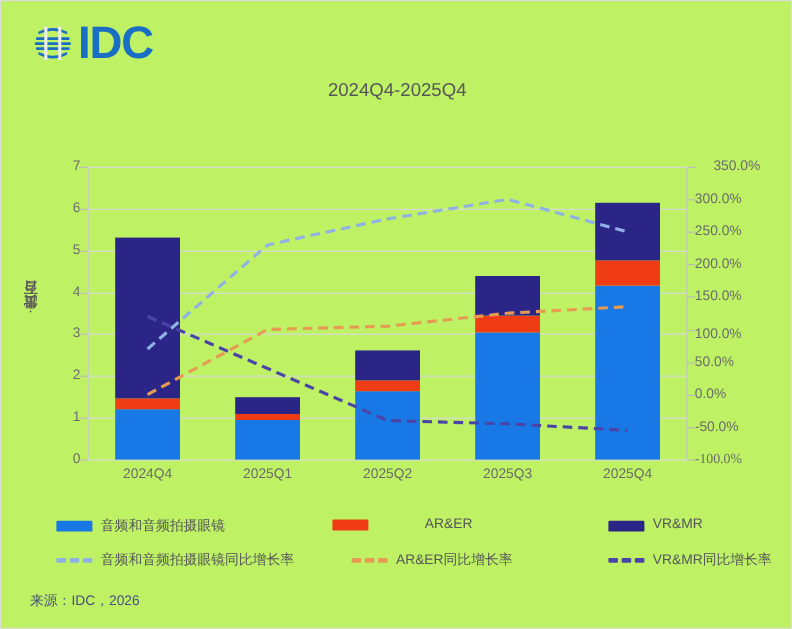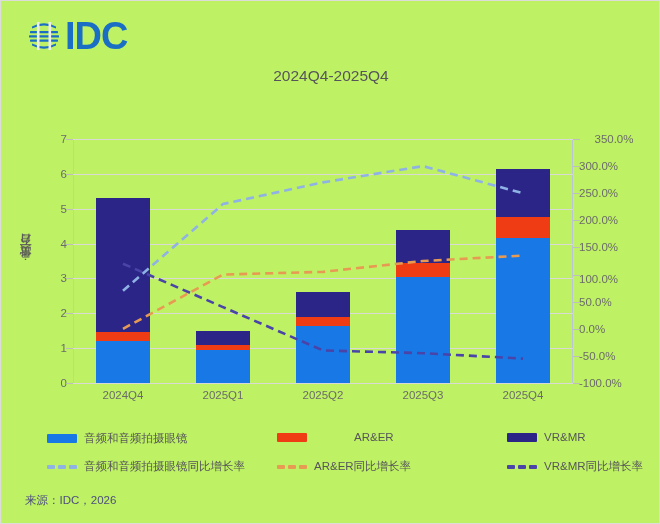--- a/index.html
+++ b/index.html
@@ -171,21 +171,21 @@
         <div class="ytick-left" style="top: 104.571px;">4</div>
         <div class="tick-mark-l" style="top: 104.571px;"></div>
         <div class="ytick-left" style="top: 69.7143px;">5</div>
         <div class="tick-mark-l" style="top: 69.7143px;"></div>
         <div class="ytick-left" style="top: 34.8571px;">6</div>
         <div class="tick-mark-l" style="top: 34.8571px;"></div>
         <div class="ytick-left" style="top: 0px;">7</div>
         <div class="tick-mark-l" style="top: 0px;"></div>
       </div>
     <div id="yticks-right">
-        <div class="ytick-right" style="top: 244px;">-100.0%</div>
+        <div class="ytick-right" style="top: 244px; font-family: Liberation Serif, serif;">-100.0%</div>
         <div class="tick-mark-r" style="top: 244px;"></div>
         <div class="ytick-right" style="top: 216.889px;">-50.0%</div>
         <div class="tick-mark-r" style="top: 216.889px;"></div>
         <div class="ytick-right" style="top: 189.778px;">0.0%</div>
         <div class="tick-mark-r" style="top: 189.778px;"></div>
         <div class="ytick-right" style="top: 162.667px;">50.0%</div>
         <div class="tick-mark-r" style="top: 162.667px;"></div>
         <div class="ytick-right" style="top: 140px;">100.0%</div>
         <div class="tick-mark-r" style="top: 135.556px;"></div>
         <div class="ytick-right" style="top: 108px;">150.0%</div>
@@ -243,35 +243,35 @@
   <div id="legend">
     <div class="legend-row" id="legend-bars" style="top:0px;">
         <div class="legend-item" style="left: 0px;">
           <div class="swatch-bar" style="background: rgb(24, 120, 230);"></div>
           <span>音频和音频拍摄眼镜</span>
         </div>
         <div class="legend-item" style="left: 230px; gap: 47px;">
           <div class="swatch-bar" style="background: rgb(240, 60, 20);"></div>
           <span>AR&amp;ER</span>
         </div>
-        <div class="legend-item" style="left: 460px;">
+        <div class="legend-item" style="left: 460px; align-items: flex-end;">
           <div class="swatch-bar" style="background: rgb(43, 37, 135);"></div>
           <span>VR&amp;MR</span>
         </div>
       </div>
     <div class="legend-row" id="legend-lines" style="top:28px;">
         <div class="legend-item" style="left: 0px;">
           <div class="swatch-dash">
             <span style="left: 0px; width: 8px; background: rgb(143, 178, 228);"></span>
             <span style="left: 11px; width: 8px; background: rgb(143, 178, 228);"></span>
             <span style="left: 22px; width: 8px; background: rgb(143, 178, 228);"></span>
           </div>
           <span>音频和音频拍摄眼镜同比增长率</span>
         </div>
-        <div class="legend-item" style="left: 230px; align-items: center;">
+        <div class="legend-item" style="left: 246px; align-items: center;">
           <div class="swatch-dash">
             <span style="left: 0px; width: 8px; background: rgb(231, 155, 82);"></span>
             <span style="left: 11px; width: 8px; background: rgb(231, 155, 82);"></span>
             <span style="left: 22px; width: 8px; background: rgb(231, 155, 82);"></span>
           </div>
           <span>AR&amp;ER同比增长率</span>
         </div>
         <div class="legend-item" style="left: 460px;">
           <div class="swatch-dash">
             <span style="left: 0px; width: 8px; background: rgb(74, 67, 168);"></span>

